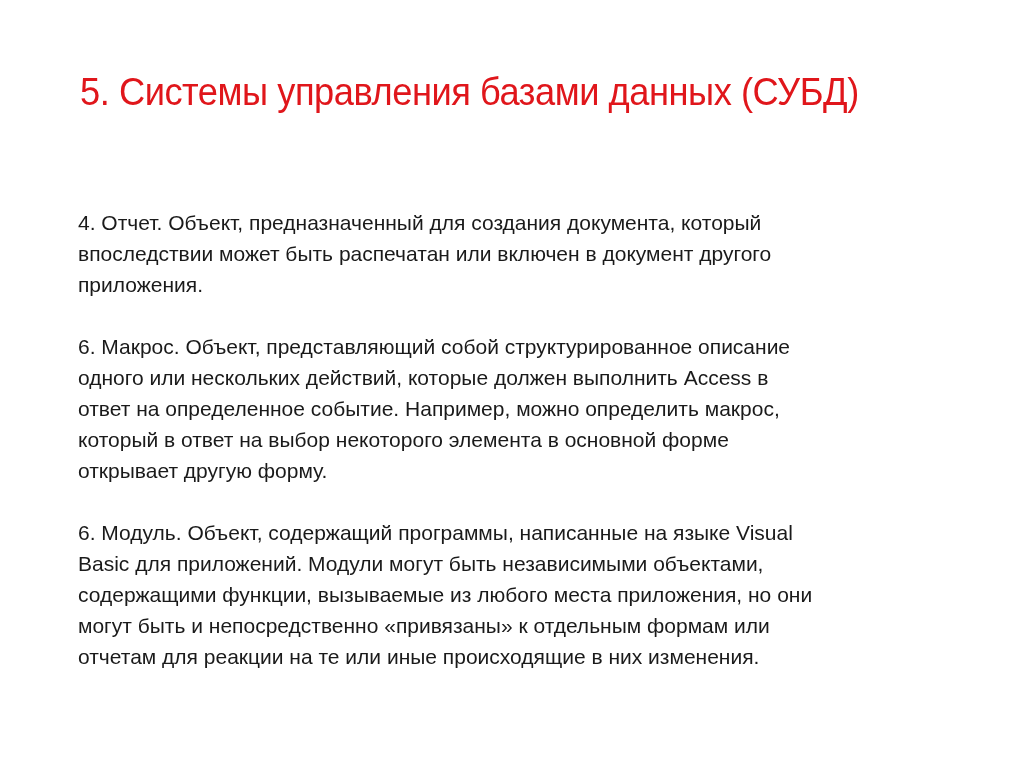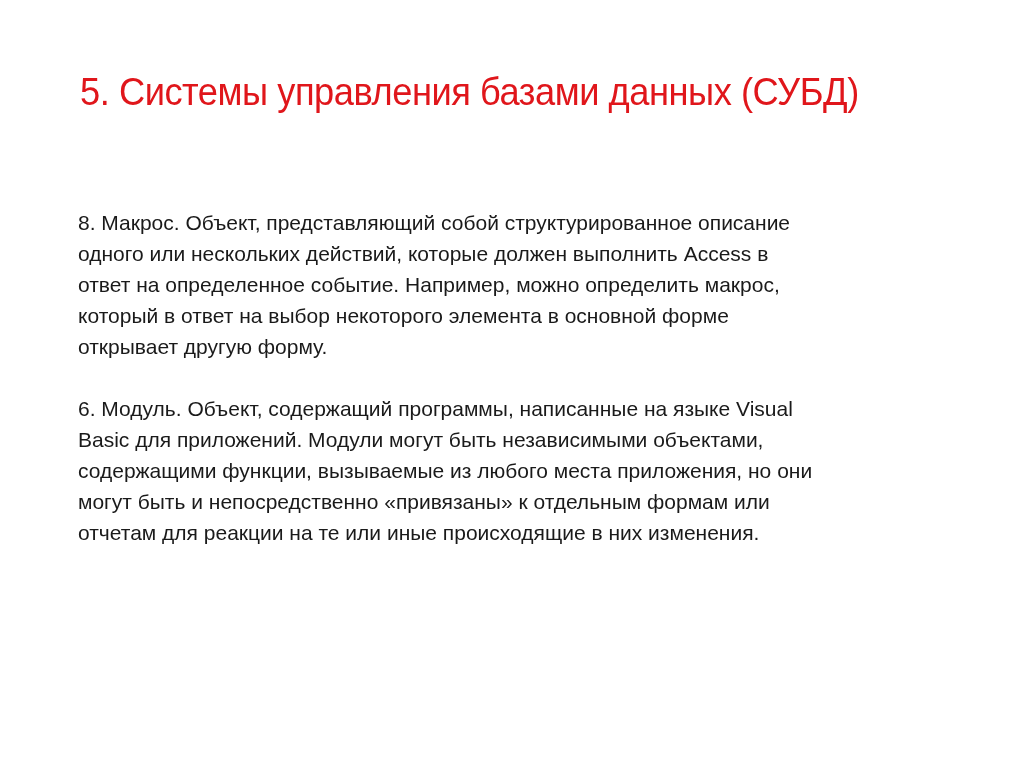--- a/index.html
+++ b/index.html
@@ -22,21 +22,24 @@
       font-family: "Liberation Sans", sans-serif;
       font-size: 14px; color: #9a9a9a; margin-top: 36px;
     }
   </style>
 </head>
 <body>
 
 <div class="slide">
   <div class="title">5. Системы управления базами данных (СУБД)</div>
   <div class="body">
-    <p class="para">8. Макрос. Объект, представляющий собой структурированное описание
+    <p class="para">4. Отчет. Объект, предназначенный для создания документа, который
+впоследствии может быть распечатан или включен в документ другого
+приложения.</p>
+    <p class="para">6. Макрос. Объект, представляющий собой структурированное описание
 одного или нескольких действий, которые должен выполнить Access в
 ответ на определенное событие. Например, можно определить макрос,
 который в ответ на выбор некоторого элемента в основной форме
 открывает другую форму.</p>
     <p class="para">6. Модуль. Объект, содержащий программы, написанные на языке Visual
 Basic для приложений. Модули могут быть независимыми объектами,
 содержащими функции, вызываемые из любого места приложения, но они
 могут быть и непосредственно «привязаны» к отдельным формам или
 отчетам для реакции на те или иные происходящие в них изменения.</p>
   </div>

